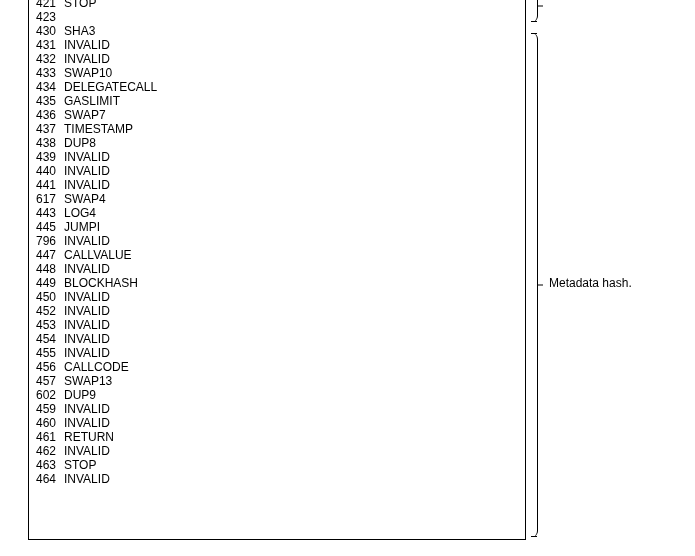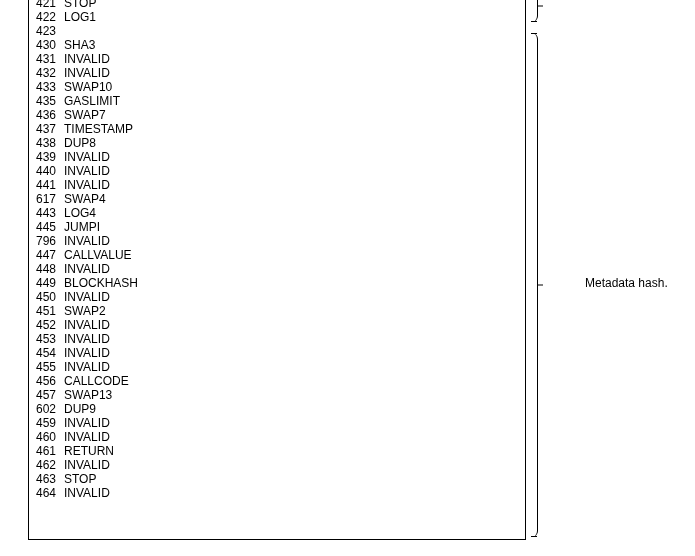--- a/index.html
+++ b/index.html
@@ -75,43 +75,43 @@
 
 <div class="page">
 
   <div class="code-box"></div>
   <div class="code-list" id="code-list">
       <div class="row">
         <span class="off">421</span>
         <span>STOP</span>
       </div>
       <div class="row">
-        <span class="off">422</span>
-        <span>LOG1</span>
-      </div>
-      <div class="row">
         <span class="off">423</span>
       </div>
       <div class="row">
         <span class="off">430</span>
         <span>SHA3</span>
       </div>
       <div class="row">
         <span class="off">431</span>
         <span>INVALID</span>
       </div>
       <div class="row">
         <span class="off">432</span>
         <span>INVALID</span>
       </div>
       <div class="row">
         <span class="off">433</span>
         <span>SWAP10</span>
       </div>
       <div class="row">
+        <span class="off">434</span>
+        <span>DELEGATECALL</span>
+      </div>
+      <div class="row">
         <span class="off">435</span>
         <span>GASLIMIT</span>
       </div>
       <div class="row">
         <span class="off">436</span>
         <span>SWAP7</span>
       </div>
       <div class="row">
         <span class="off">437</span>
         <span>TIMESTAMP</span>
@@ -156,24 +156,20 @@
         <span class="off">448</span>
         <span>INVALID</span>
       </div>
       <div class="row">
         <span class="off">449</span>
         <span>BLOCKHASH</span>
       </div>
       <div class="row">
         <span class="off">450</span>
         <span>INVALID</span>
-      </div>
-      <div class="row">
-        <span class="off">451</span>
-        <span>SWAP2</span>
       </div>
       <div class="row">
         <span class="off">452</span>
         <span>INVALID</span>
       </div>
       <div class="row">
         <span class="off">453</span>
         <span>INVALID</span>
       </div>
       <div class="row">
@@ -223,15 +219,15 @@
     </div>
 
   <div class="brace" style="left:531px; top:-10px; height:32px;">
     <div class="nub"></div>
   </div>
 
   <div class="brace" style="left:531px; top:33px; height:504px;">
     <div class="nub"></div>
   </div>
 
-  <div class="label" style="left:549px; top:276px;margin-left:36px;">Metadata hash.</div>
+  <div class="label" style="left:549px; top:276px;">Metadata hash.</div>
 
 </div>
 
 </body></html>

